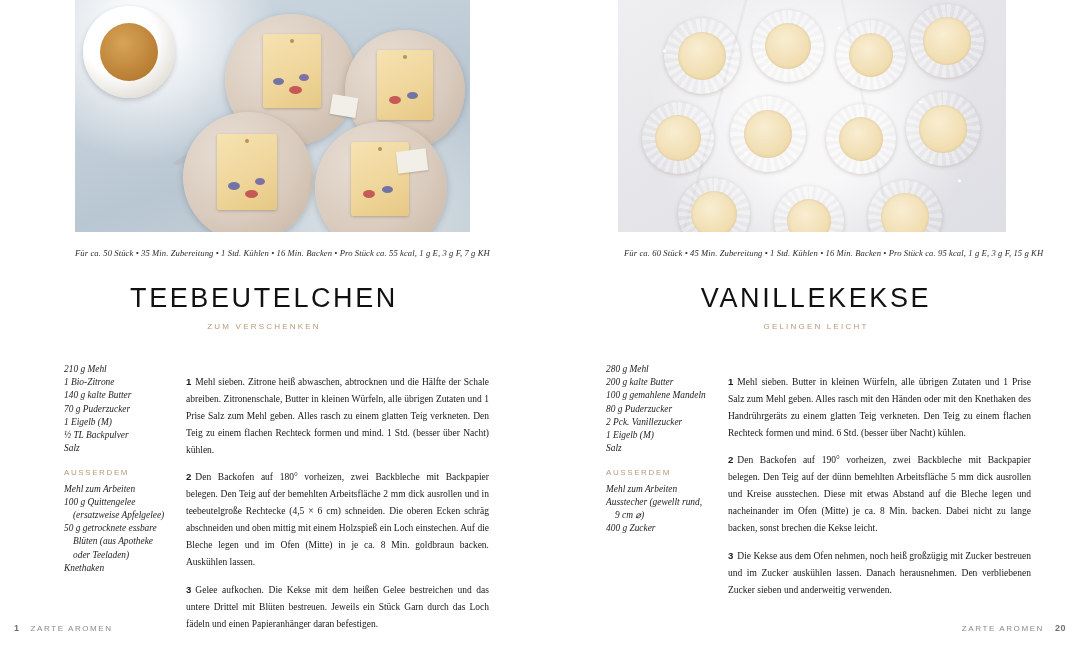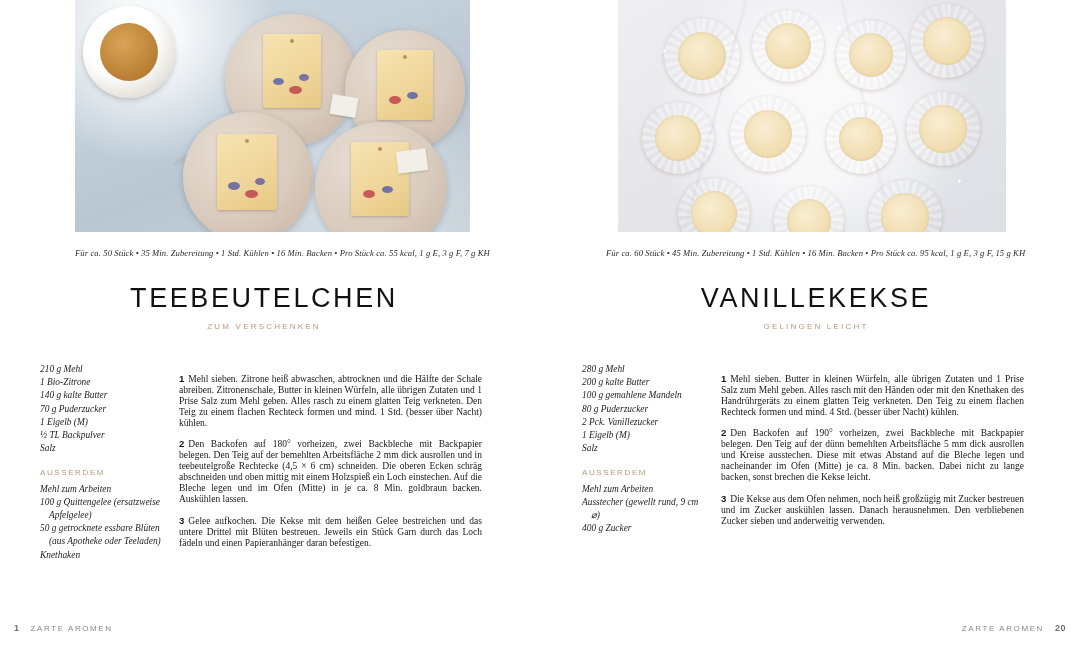--- a/index.html
+++ b/index.html
@@ -155,21 +155,21 @@
     position: absolute;
     top: 248px;
     font-family: "Liberation Serif", serif;
     font-style: italic;
     font-size: 8.6px;
     letter-spacing: .1px;
     color: #2b2b2b;
     white-space: nowrap;
   }
   .page-left .meta { left: 75px; font-family: Liberation Serif, serif; }
-  .page-right .meta { left: 66px; }
+  .page-right .meta { left: 84px; }
 
   
   .title {
     position: absolute;
     top: 283px;
     width: 100%;
     text-align: center;
     font-family: "Liberation Sans", sans-serif;
     font-weight: 300;
     font-size: 27px;
@@ -204,39 +204,39 @@
     position: absolute;
     left: 0;
     top: 0;
     width: 126px;
     font-family: "Liberation Serif", serif;
     font-style: italic;
     font-size: 9.4px;
     line-height: 13.2px;
     color: #1d1d1d;
   }
-  .ingredients div { white-space: pre-line; }
+  .ingredients div { white-space: pre-line; margin-left: 24px; }
   .ing-head {
     font-style: normal;
     font-family: "Liberation Sans", sans-serif;
     font-size: 8px;
     letter-spacing: 1.6px;
     color: #b99a77;
     margin: 11px 0 3px 0;
   }
   .ing-indent { padding-left: 9px; text-indent: -9px; }
 
   .steps {
     position: absolute;
-    left: 139px;
+    left: 146px;
     top: 0;
     width: 303px;
     font-family: "Liberation Serif", serif;
     font-size: 9.5px;
-    line-height: 11px;
+    line-height: 17px;
     color: #171717;
     text-align: justify;
   }
   .step { margin-bottom: 9px; }
   .step b {
     font-family: "Liberation Sans", sans-serif;
     font-weight: 700;
     font-size: 9.6px;
     margin-right: 4px;
   }
@@ -418,21 +418,21 @@
 1 Eigelb (M)
 Salz</div>
         <div class="ing-head">AUSSERDEM</div>
         <div class="ing-indent">Mehl zum Arbeiten</div>
         <div class="ing-indent">Ausstecher (gewellt rund, 9 cm ⌀)</div>
         <div class="ing-indent">400 g Zucker</div>
       </div>
 
       <div class="steps">
         <p class="step">
-          <b>1</b><span>Mehl sieben. Butter in kleinen Würfeln, alle übrigen Zutaten und 1 Prise Salz zum Mehl geben. Alles rasch mit den Händen oder mit den Knethaken des Handrührgeräts zu einem glatten Teig verkneten. Den Teig zu einem flachen Rechteck formen und mind. 4 Std. (besser über Nacht) kühlen.</span>
+          <b>1</b><span>Mehl sieben. Butter in kleinen Würfeln, alle übrigen Zutaten und 1 Prise Salz zum Mehl geben. Alles rasch mit den Händen oder mit den Knethaken des Handrührgeräts zu einem glatten Teig verkneten. Den Teig zu einem flachen Rechteck formen und mind. 6 Std. (besser über Nacht) kühlen.</span>
         </p>
         <p class="step">
           <b>2</b><span>Den Backofen auf 190° vorheizen, zwei Backbleche mit Backpapier belegen. Den Teig auf der dünn bemehlten Arbeitsfläche 5 mm dick ausrollen und Kreise ausstechen. Diese mit etwas Abstand auf die Bleche legen und nacheinander im Ofen (Mitte) je ca. 8 Min. backen. Dabei nicht zu lange backen, sonst brechen die Kekse leicht.</span>
         </p>
         <p class="step">
           <b>3</b><span>Die Kekse aus dem Ofen nehmen, noch heiß großzügig mit Zucker bestreuen und im Zucker auskühlen lassen. Danach herausnehmen. Den verbliebenen Zucker sieben und anderweitig verwenden.</span>
         </p>
       </div>
     </div>
 

